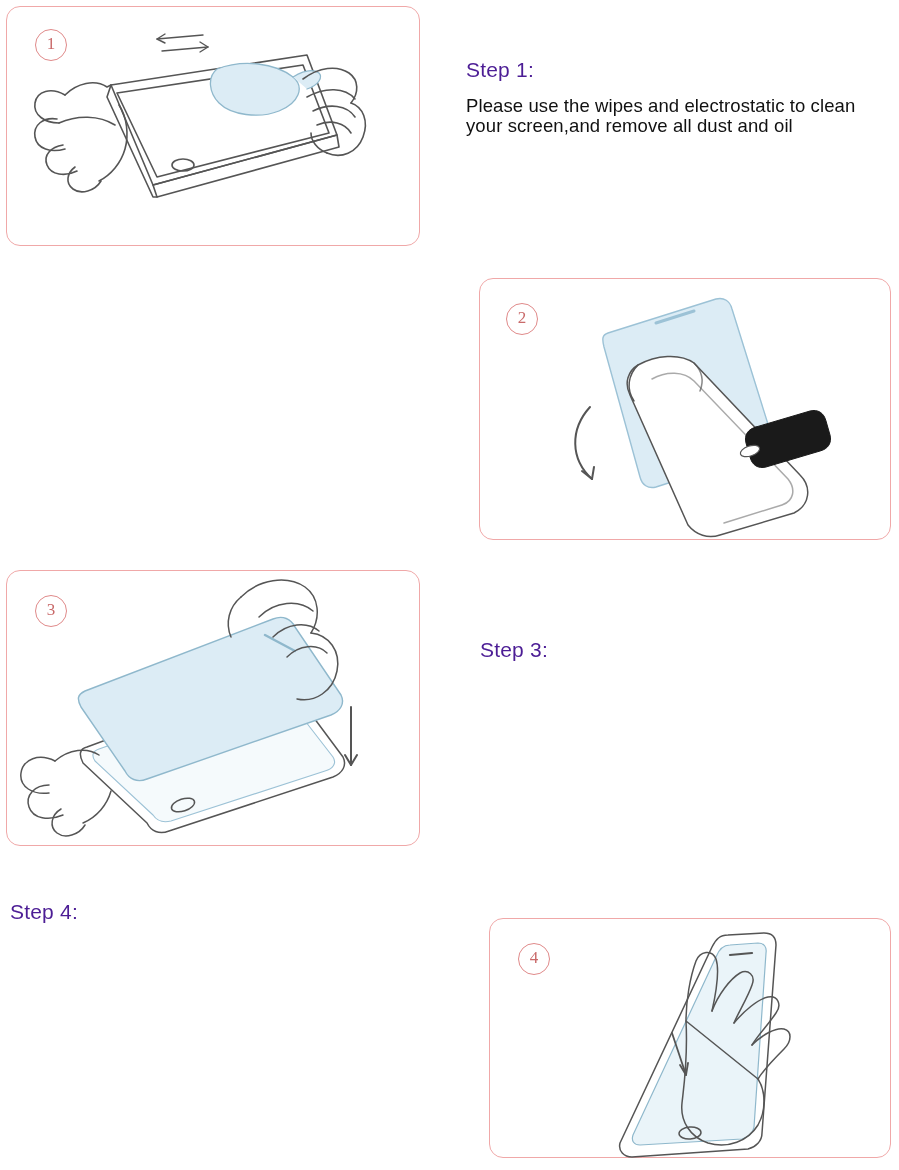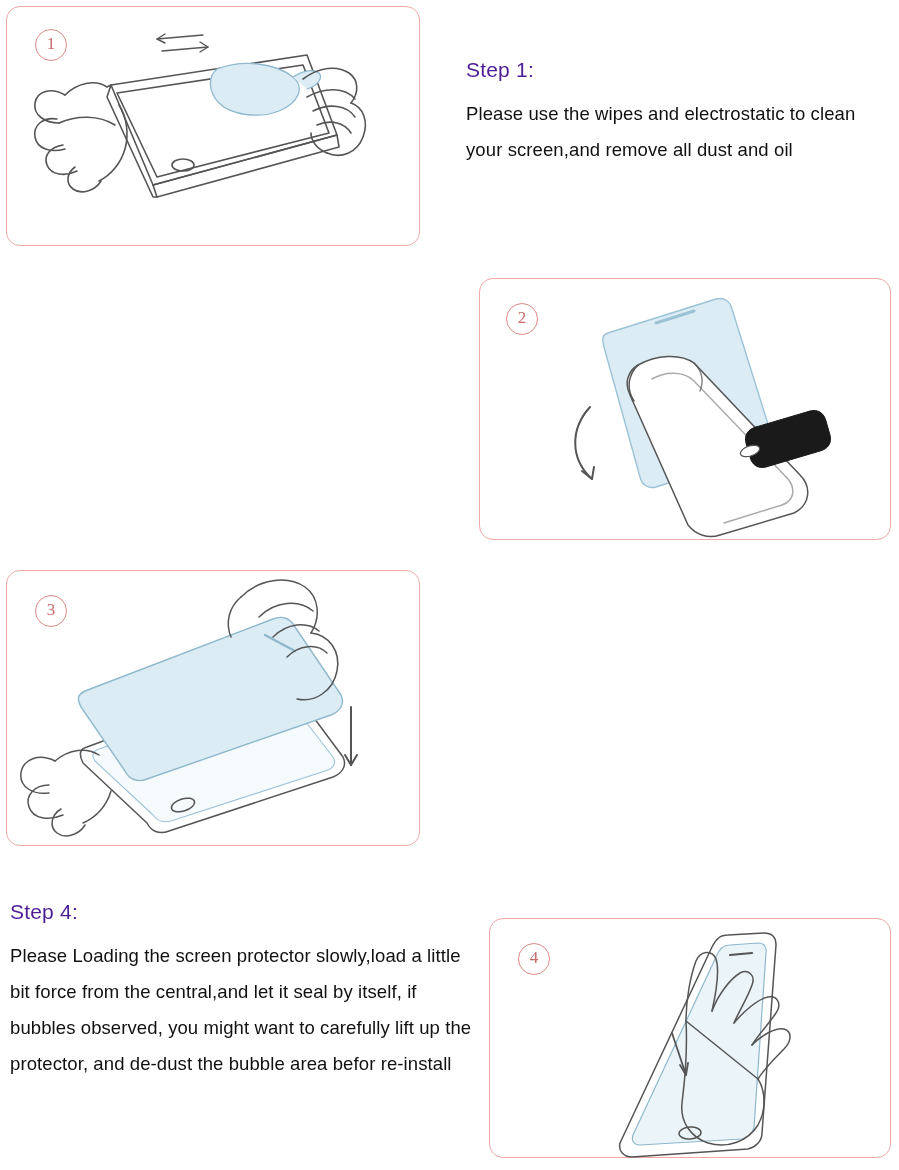--- a/index.html
+++ b/index.html
@@ -43,21 +43,21 @@
   }
   .step-title {
     font-size: 21px;
     color: #4c1d95;
     margin: 0 0 14px 0;
     font-weight: 400;
     letter-spacing: 0.2px;
   }
   .step-body {
     font-size: 18.5px;
-    line-height: 36px;
+    line-height: 20px;
     color: #111;
     margin: 0;
     font-weight: 400;
     letter-spacing: 0.1px;
   }
 
   svg { display: block; }
 
   
   #panel-1 { left: 6px;   top: 6px;    width: 414px; height: 240px; }
@@ -177,20 +177,21 @@
       <path d="M48 190 C32 182, 16 188, 14 202 C12 216, 26 224, 42 222"></path>
       <path d="M42 214 C28 214, 18 224, 22 236 C26 248, 42 250, 56 244"></path>
       <path d="M54 238 C44 244, 42 256, 50 262 C58 268, 72 264, 78 254"></path>
       <path d="M48 190 C62 178, 80 176, 92 184"></path>
       <path d="M76 252 C90 246, 100 234, 104 220"></path>
     </g>
   </svg>
 </div>
 
 <div class="text-block" id="text-3">
+  <p class="step-title">Step 3:</p>
 </div>
 
 <div class="panel" id="panel-4">
   <div class="step-num" style="left:28px; top:24px;">4</div>
   <svg width="402" height="240" viewBox="0 0 402 240">
     <g fill="none" stroke="#555" stroke-width="1.5" stroke-linejoin="round" stroke-linecap="round">
 
       <path d="M238 16 L274 14 C282 14, 286 18, 286 26 L272 214 C272 222, 266 228, 258 230 L142 238 C134 238, 128 232, 130 224 L222 28 C226 20, 230 16, 238 16 Z" fill="#ffffff" stroke="#555"></path>
       <path d="M240 26 L268 24 C274 24, 277 28, 276 34 L264 208 C263 214, 258 218, 252 220 L150 226 C144 226, 141 222, 143 216 L226 38 C229 30, 234 26, 240 26 Z" fill="#eaf4f9" stroke="#8fb8cc" stroke-width="1.2"></path>
 
@@ -205,14 +206,13 @@
       <path d="M222 92 C228 76, 240 60, 250 54 C258 50, 266 56, 262 66 C258 78, 248 94, 244 104"></path>
       <path d="M244 104 C254 92, 268 80, 278 78 C288 76, 292 86, 286 94 C278 106, 268 116, 262 126"></path>
       <path d="M262 126 C272 116, 286 108, 294 110 C302 112, 302 122, 294 130 C284 140, 274 150, 268 160"></path>
       <path d="M268 160 C276 172, 276 192, 268 206 C258 222, 238 230, 218 224 C200 218, 190 202, 192 184 C194 166, 198 140, 196 102 Z"></path>
     </g>
   </svg>
 </div>
 
 <div class="text-block" id="text-4">
   <p class="step-title">Step 4:</p>
-  <p class="step-body">Please Loading the screen protector slowly,load a little bit force from the central,and let it seal by itself, if bubbles observed, you might want to carefully lift up the protector, and de-dust the bubble area befor re-install</p>
 </div>
 
 </body></html>

